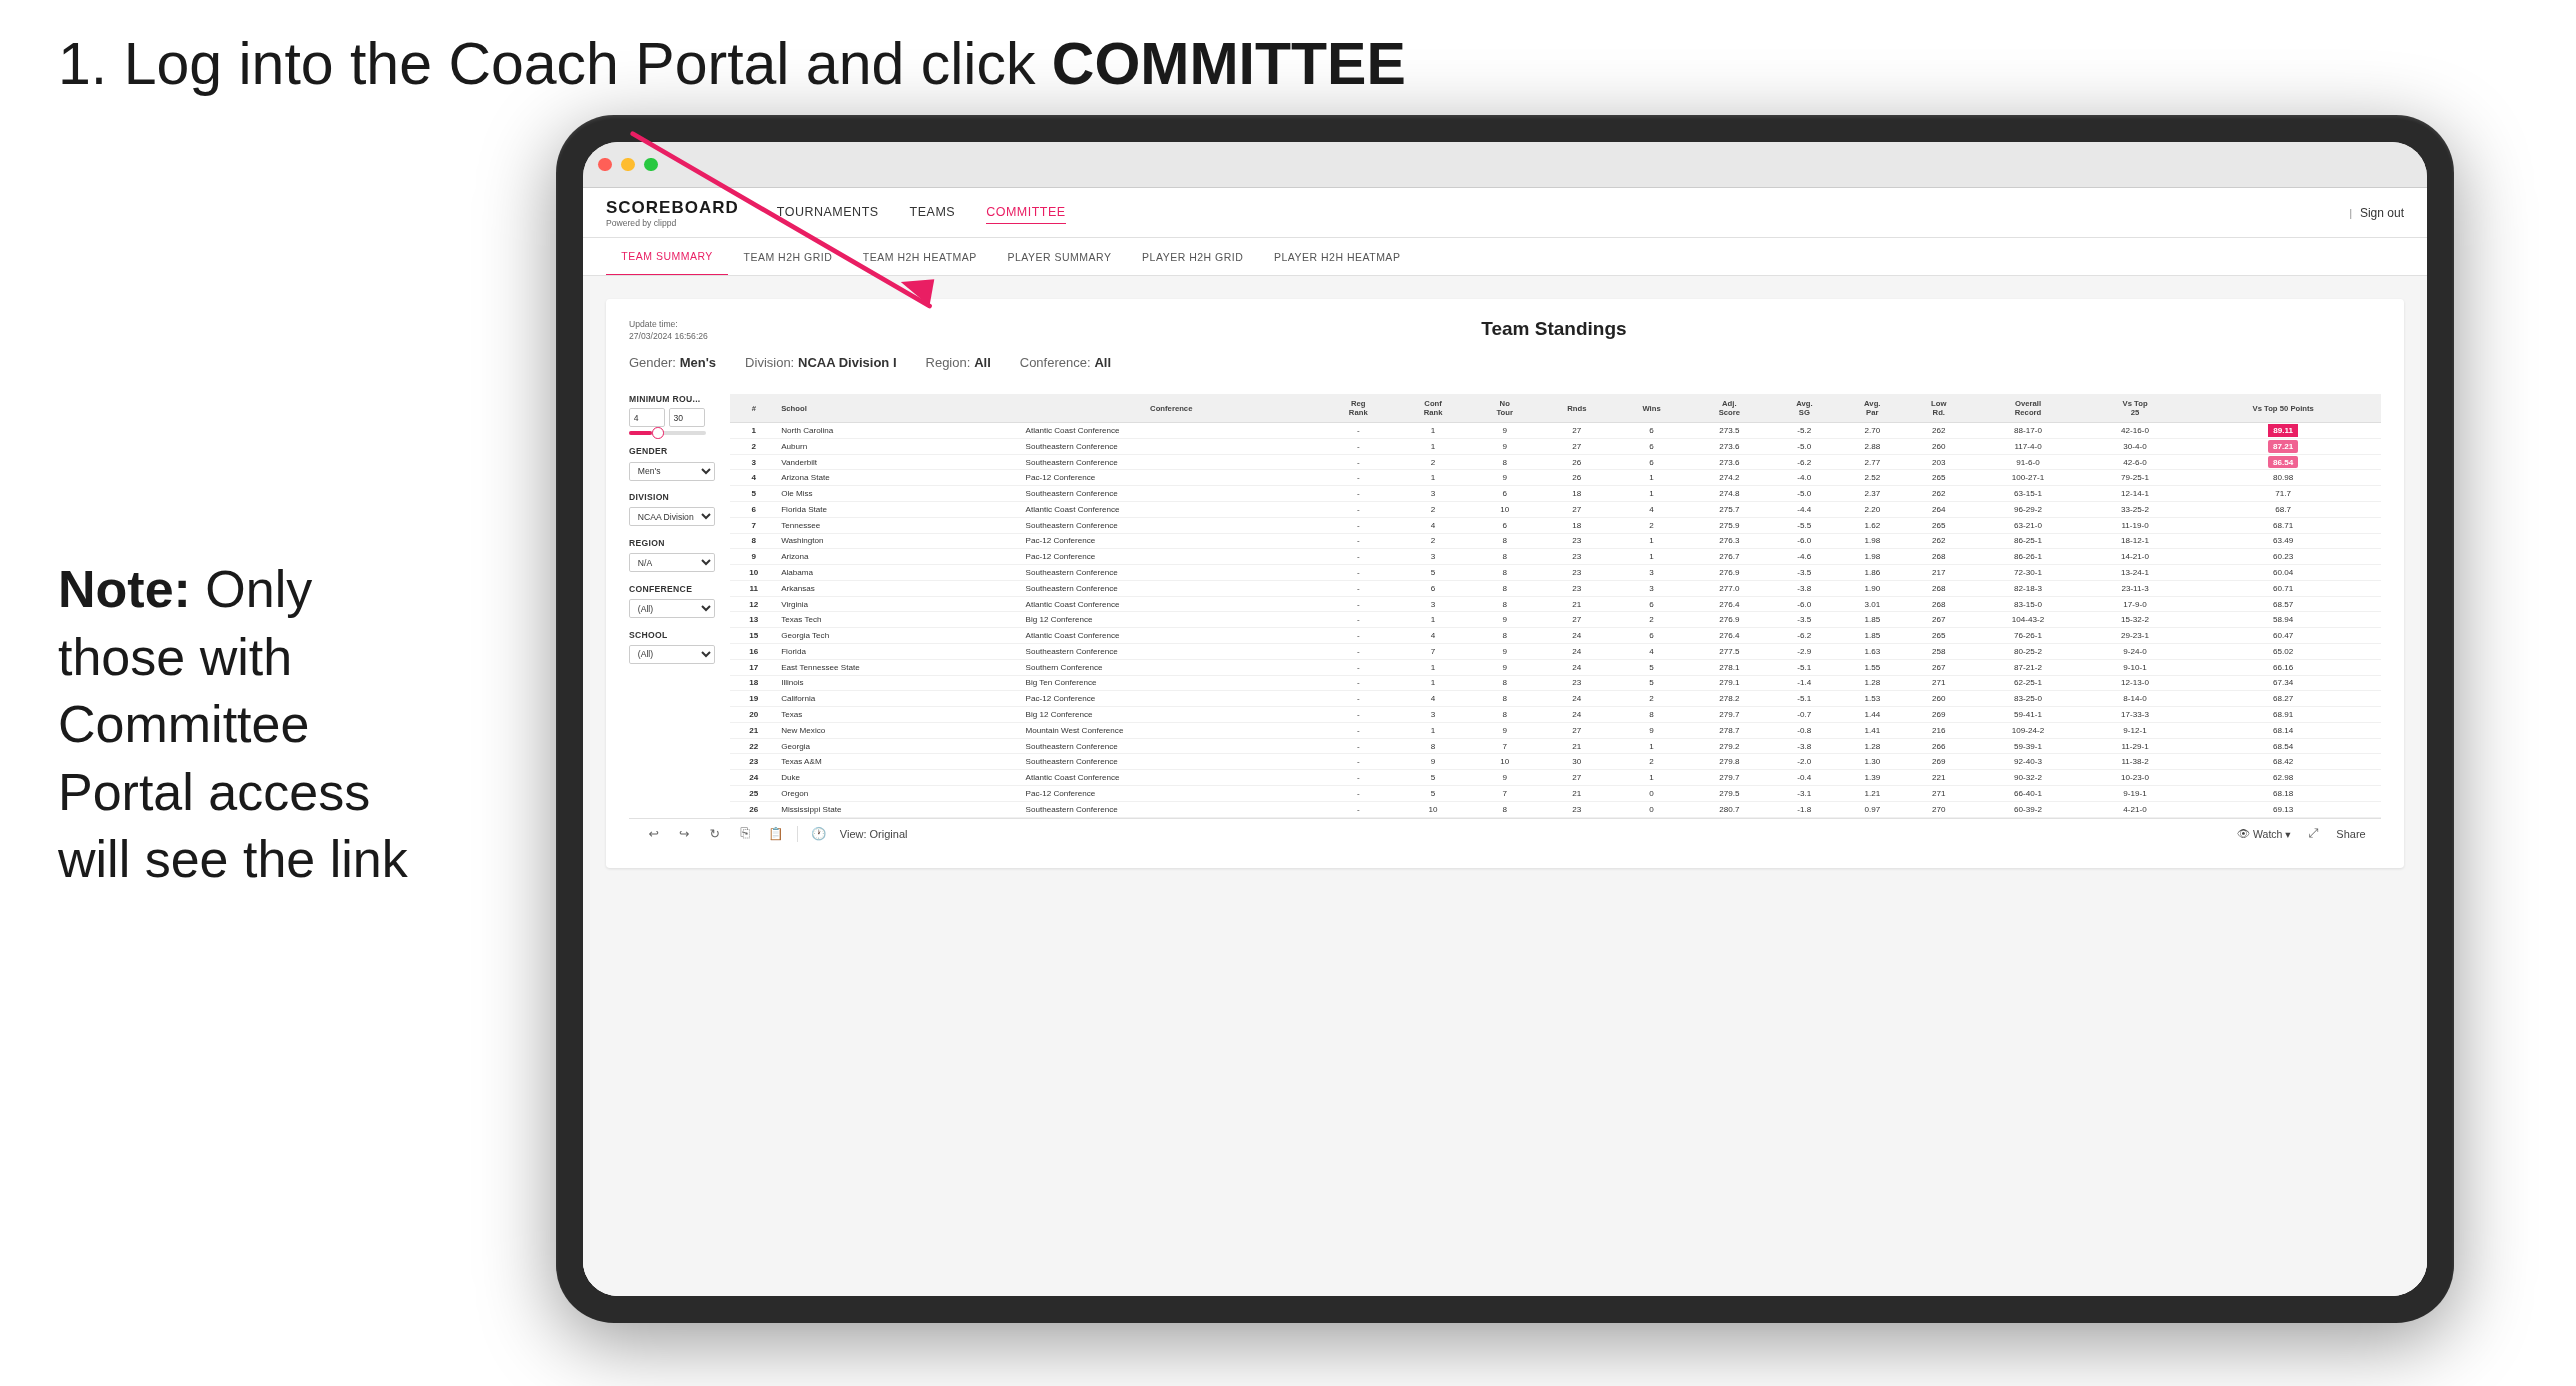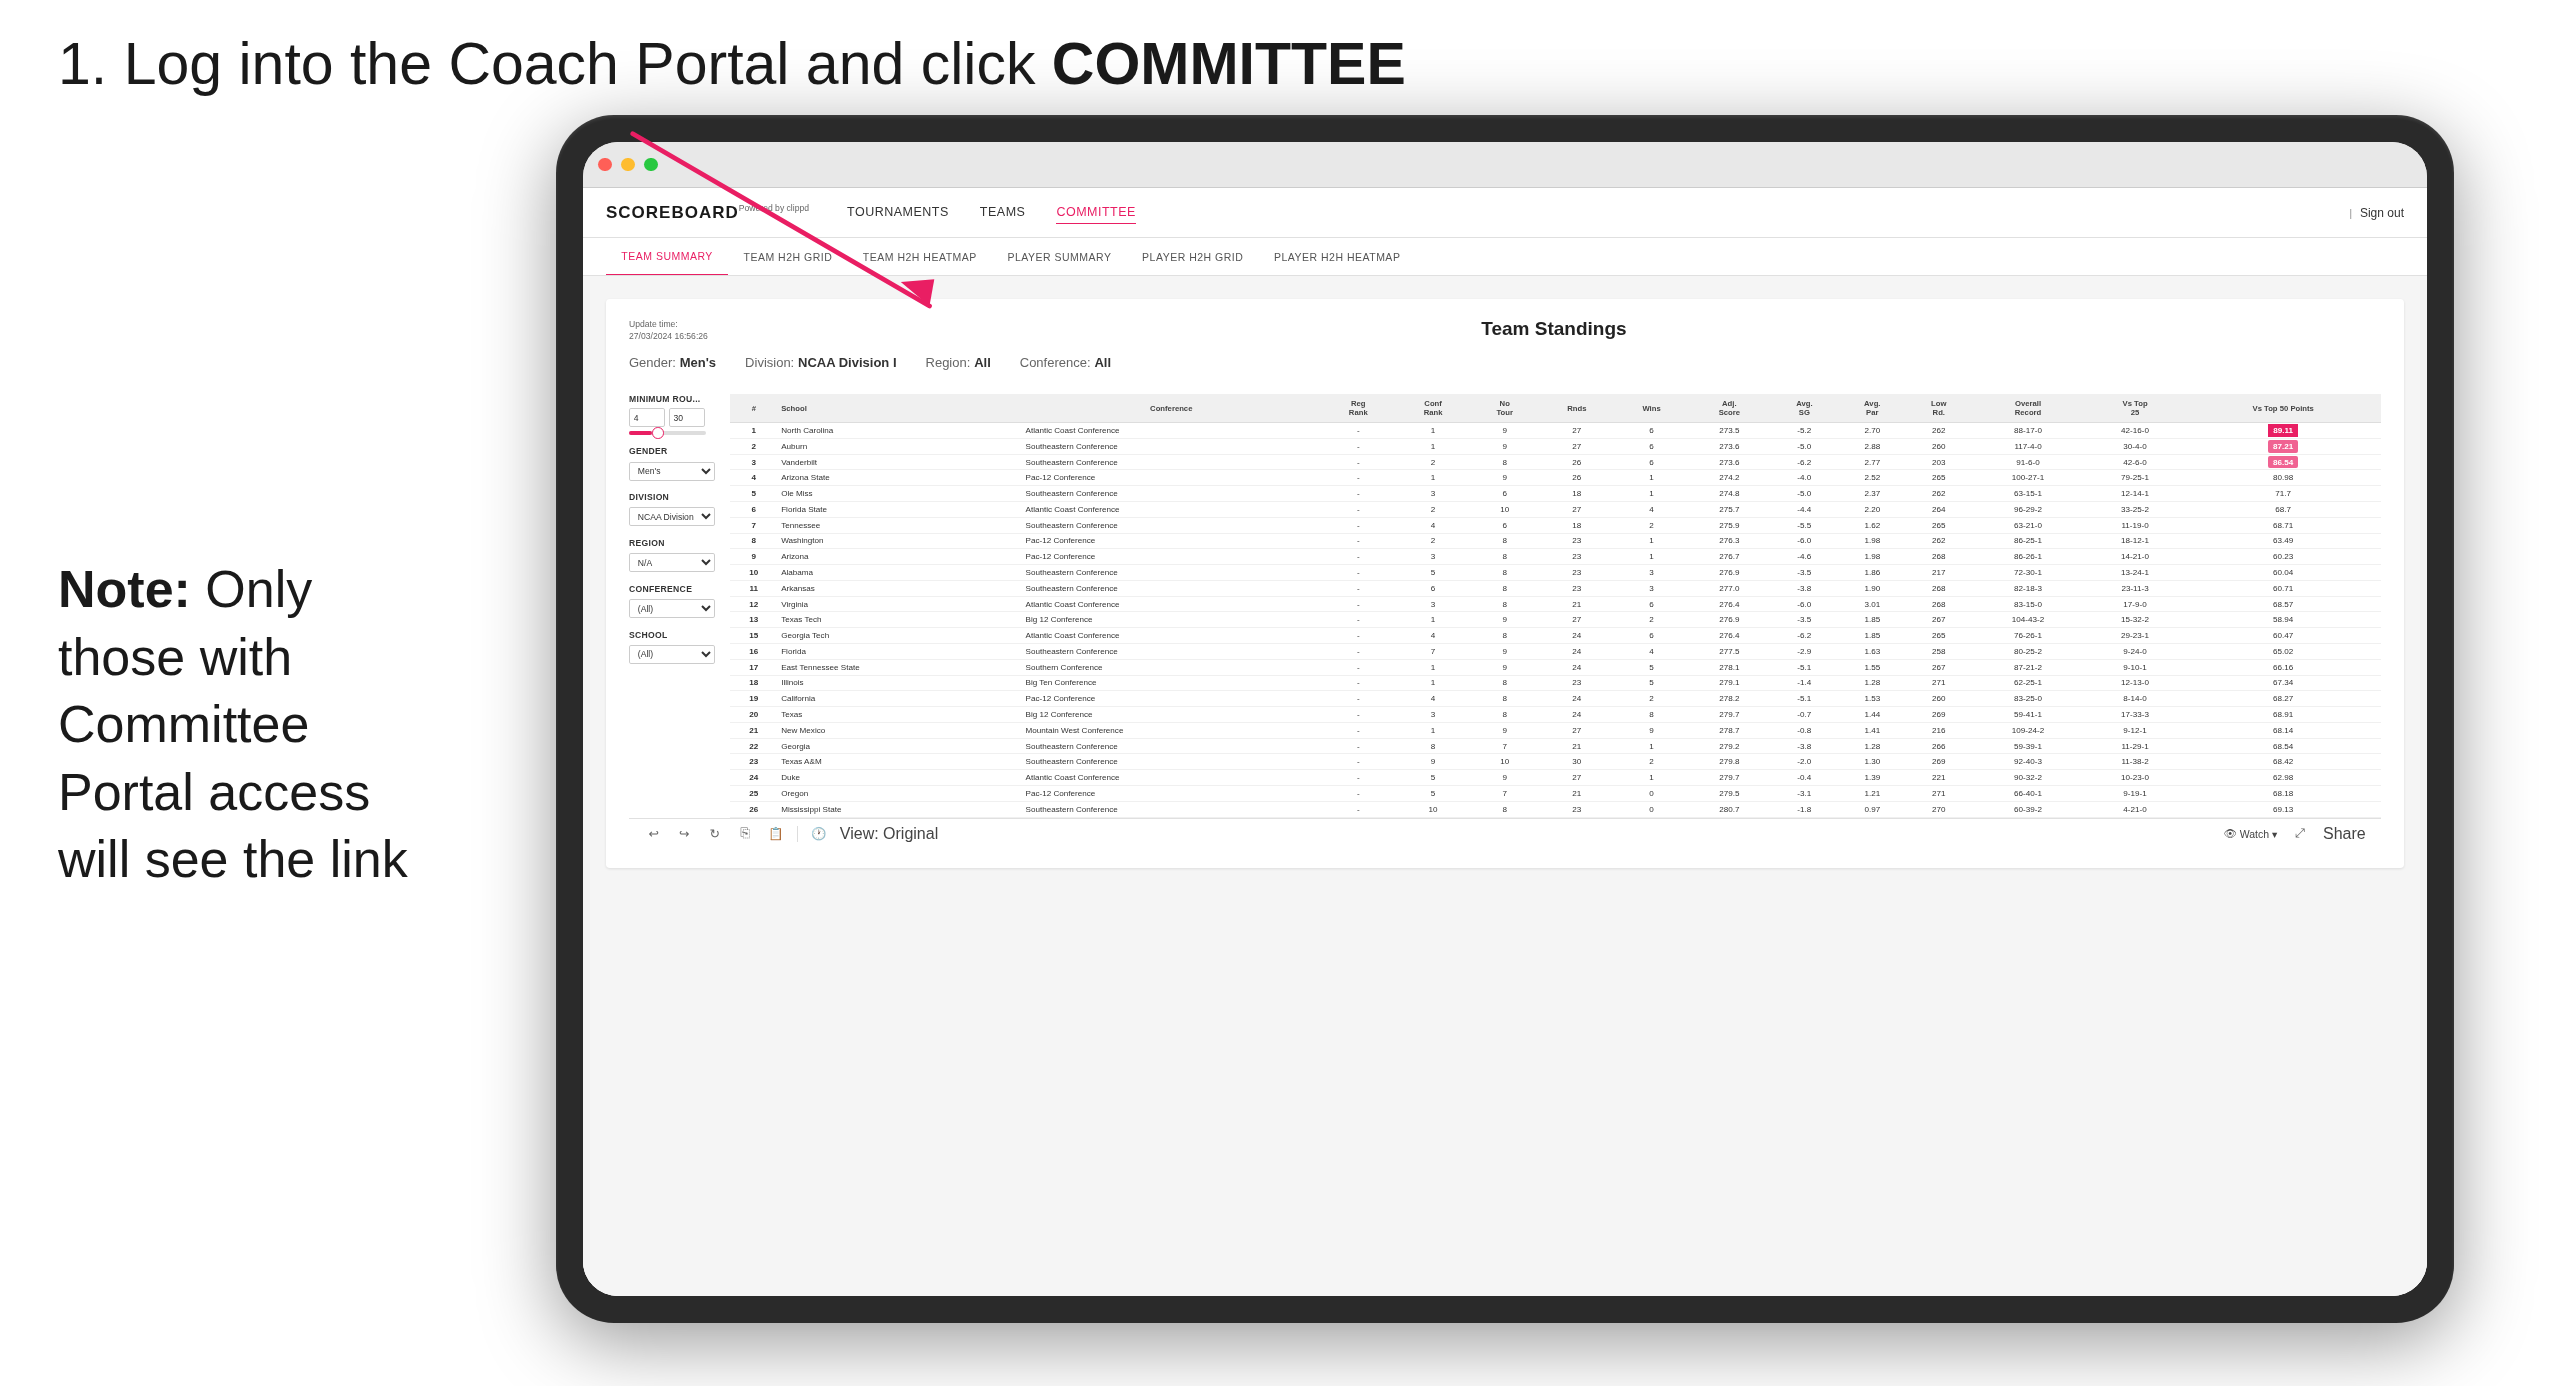--- a/index.html
+++ b/index.html
@@ -108,20 +108,21 @@
     .top-nav {
       display: flex;
       align-items: center;
       padding: 0 23px;
       height: 50px;
       border-bottom: 1px solid #e0e0e0;
       background: #fff;
     }
     .logo-area {
       display: flex;
+      flex-direction: column;
       margin-right: 38px;
     }
     .logo-text {
       font-size: 17px;
       font-weight: 800;
       color: #1a1a1a;
       letter-spacing: 1px;
     }
     .logo-sub {
       font-size: 8.6px;
@@ -370,21 +371,21 @@
       width: 19px;
       height: 19px;
       display: flex;
       align-items: center;
       justify-content: center;
       color: #666;
       font-size: 12.5px;
       cursor: pointer;
     }
     .toolbar-label {
-      font-size: 16px;
+      font-size: 11px;
       color: #444;
       cursor: pointer;
     }
     .toolbar-divider {
       width: 1px;
       height: 15.3px;
       background: #ddd;
     }
     .toolbar-right {
       margin-left: auto;

